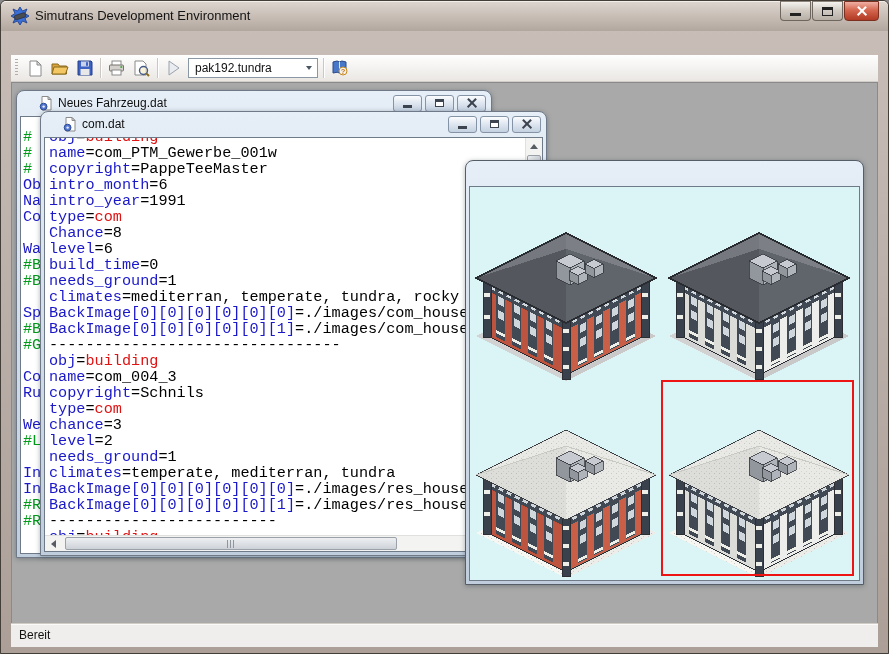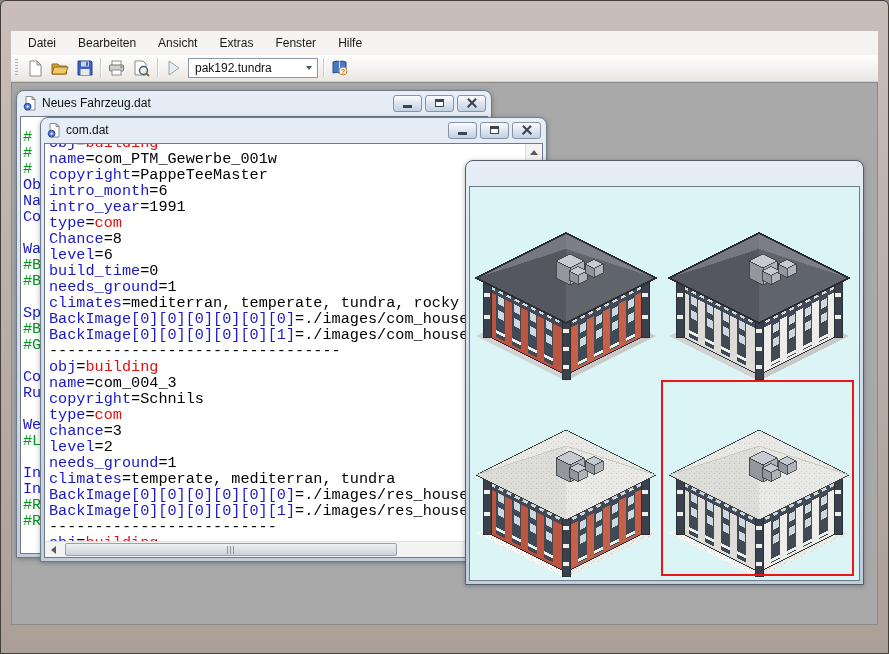--- a/index.html
+++ b/index.html
@@ -37,21 +37,21 @@
   
   #mdi{position:absolute;left:10px;right:10px;top:81px;height:543px;background:#a9a9a9;
        border:1px solid #8a8a8a;overflow:hidden;}
   .statusbar{position:absolute;left:10px;right:10px;bottom:6px;height:24px;background:#f0eeec;
        border-top:1px solid #cfcbc5;box-shadow:inset 0 1px 0 #fbfaf9;font-size:12px;color:#111;
        line-height:23px;padding-left:8px;}
   
   .cw{position:absolute;border:1px solid #6f7988;border-radius:8px 8px 0 0;
       background:linear-gradient(#e6eef7,#bfcddd);box-shadow:0 1px 5px rgba(30,40,50,.35);}
   .cw.active{border-color:#555d66;}
-  .ct{height:22px;display:flex;align-items:center;padding:2px 5px 0 6px;font-size:12px;color:#0f0f0f;}
+  .ct{height:22px;display:flex;align-items:center;padding:2px 5px 0 6px;font-size:12px;color:#0f0f0f;margin-left:16px;}
   .ct .t{margin-left:5px;white-space:nowrap;overflow:hidden;}
   .wbs{margin-left:auto;display:flex;}
   .wb{width:29px;height:17px;border:1px solid #8593a6;border-radius:3px;
       background:linear-gradient(#fbfdfe,#dde5ef 50%,#c4d1e1);margin-left:3px;
       display:flex;align-items:center;justify-content:center;}
   .wb.closeA{background:linear-gradient(#f3ab9d,#da644c 50%,#c04028);border-color:#7e3a2c;}
   .cc{position:absolute;left:3px;right:3px;bottom:3px;top:25px;background:#fff;
       border:1px solid #6f7a88;overflow:hidden;}
   
   .code{font-family:"Liberation Mono","DejaVu Sans Mono",monospace;font-size:15.2px;line-height:16px;white-space:pre;}
@@ -85,29 +85,39 @@
   .g-x:before{transform:rotate(45deg);} .g-x:after{transform:rotate(-45deg);}
   .g-x.w:before,.g-x.w:after{background:#fff;}
   .g-min.big{width:11px;background:#222;margin-top:7px;}
   .g-res.big{width:11px;height:9px;border-color:#222;border-top-color:#222;background:transparent;}
 </style>
 </head>
 <body>
 
 <div id="app">
 
-
-  <div class="menubar" id="menubar">
-      <span class="menu-item">Datei</span>
-      <span class="menu-item">Bearbeiten</span>
-      <span class="menu-item">Ansicht</span>
-      <span class="menu-item">Extras</span>
-      <span class="menu-item">Fenster</span>
-      <span class="menu-item">Hilfe</span>
-    </div>
+  <div class="titlebar">
+    <svg class="app-icon" viewBox="0 0 18 18">
+      <polygon points="9,0 11.5,4 16,2 14,6.5 18,9 14,11.5 16,16 11.5,14 9,18 6.5,14 2,16 4,11.5 0,9 4,6.5 2,2 6.5,4" fill="#3a6fd8" stroke="#1c3c86" stroke-width="0.8"></polygon>
+      <rect x="3.5" y="7" width="11" height="4.5" rx="1" transform="rotate(-18 9 9)" fill="#4a4d52" stroke="#25272b" stroke-width="0.6"></rect>
+    </svg>
+    <span class="app-title">Simutrans Development Environment</span>
+    <div class="capbtns">
+      <div class="capbtn">
+          <div class="g-min big"></div>
+        </div>
+      <div class="capbtn">
+          <div class="g-res big"></div>
+        </div>
+      <div class="capbtn close">
+          <div class="g-x w"></div>
+        </div>
+    </div>
+  </div>
+
 
   <div class="toolbar">
     <div class="grip"></div>
     <div class="tb-btn">
       <svg width="16" height="17" viewBox="0 0 16 17">
         <path d="M3,1 h7 l4,4 v11 h-11 z" fill="#fff" stroke="#8a8a8a"></path>
           <path d="M10,1 l4,4 h-4 z" fill="#dcdcdc" stroke="#8a8a8a"></path>
       </svg>
     </div>
     <div class="tb-btn">
@@ -184,21 +194,21 @@
           <div class="wb">
               <div class="g-x"></div>
             </div>
         </div>
       </div>
       <div class="cc">
         <div class="code" id="veh-code"><div class="cl"><span style="color: rgb(0, 154, 26);">#</span></div><div class="cl"><span style="color: rgb(0, 154, 26);">#</span></div><div class="cl"><span style="color: rgb(0, 154, 26);">#</span></div><div class="cl"><span style="color: rgb(26, 24, 200);">Ob</span></div><div class="cl"><span style="color: rgb(26, 24, 200);">Na</span></div><div class="cl"><span style="color: rgb(26, 24, 200);">Co</span></div><div class="cl">&nbsp;</div><div class="cl"><span style="color: rgb(26, 24, 200);">Wa</span></div><div class="cl"><span style="color: rgb(0, 154, 26);">#B</span></div><div class="cl"><span style="color: rgb(0, 154, 26);">#B</span></div><div class="cl">&nbsp;</div><div class="cl"><span style="color: rgb(26, 24, 200);">Sp</span></div><div class="cl"><span style="color: rgb(0, 154, 26);">#B</span></div><div class="cl"><span style="color: rgb(0, 154, 26);">#G</span></div><div class="cl">&nbsp;</div><div class="cl"><span style="color: rgb(26, 24, 200);">Co</span></div><div class="cl"><span style="color: rgb(26, 24, 200);">Ru</span></div><div class="cl">&nbsp;</div><div class="cl"><span style="color: rgb(26, 24, 200);">We</span></div><div class="cl"><span style="color: rgb(0, 154, 26);">#L</span></div><div class="cl">&nbsp;</div><div class="cl"><span style="color: rgb(26, 24, 200);">In</span></div><div class="cl"><span style="color: rgb(26, 24, 200);">In</span></div><div class="cl"><span style="color: rgb(0, 154, 26);">#R</span></div><div class="cl"><span style="color: rgb(0, 154, 26);">#R</span></div></div>
       </div>
     </div>
 
-    <div class="cw" id="win-dat" style="left:28px;top:34px;width:507px;height:445px;z-index:2">
+    <div class="cw" id="win-dat" style="left:28px;top:28px;width:507px;height:445px;z-index:2">
       <div class="ct">
         <svg width="14" height="15" viewBox="0 0 14 15">
           <path d="M3,0.5 h6 l3,3 v10.5 h-9 z" fill="#fff" stroke="#8a8a8a"></path>
             <path d="M9,0.5 l3,3 h-3 z" fill="#dcdcdc" stroke="#8a8a8a"></path>
           <circle cx="4.6" cy="10.6" r="3.4" fill="#5577cc" stroke="#2a4a99"></circle>
             <circle cx="4.6" cy="10.6" r="1.2" fill="#e8eefc"></circle>
         </svg>
         <span class="t">com.dat</span>
         <div class="wbs">
           <div class="wb">
@@ -508,13 +518,16 @@
                 <polygon points="115,75 124,79.5 124,88.5 115,84" fill="#92969d" stroke="#34373c" stroke-width="0.8"></polygon>
                 <polygon points="124,79.5 133,75 133,84 124,88.5" fill="#afb3ba" stroke="#34373c" stroke-width="0.8"></polygon>
               </g>
             </svg></div>
         <div id="sel-rect" style="border-color: rgb(238, 20, 20);"></div>
       </div>
     </div>
 
   </div>
 
+  <div class="statusbar">
+    <span>Bereit</span>
+  </div>
 </div>
 
 </body></html>

